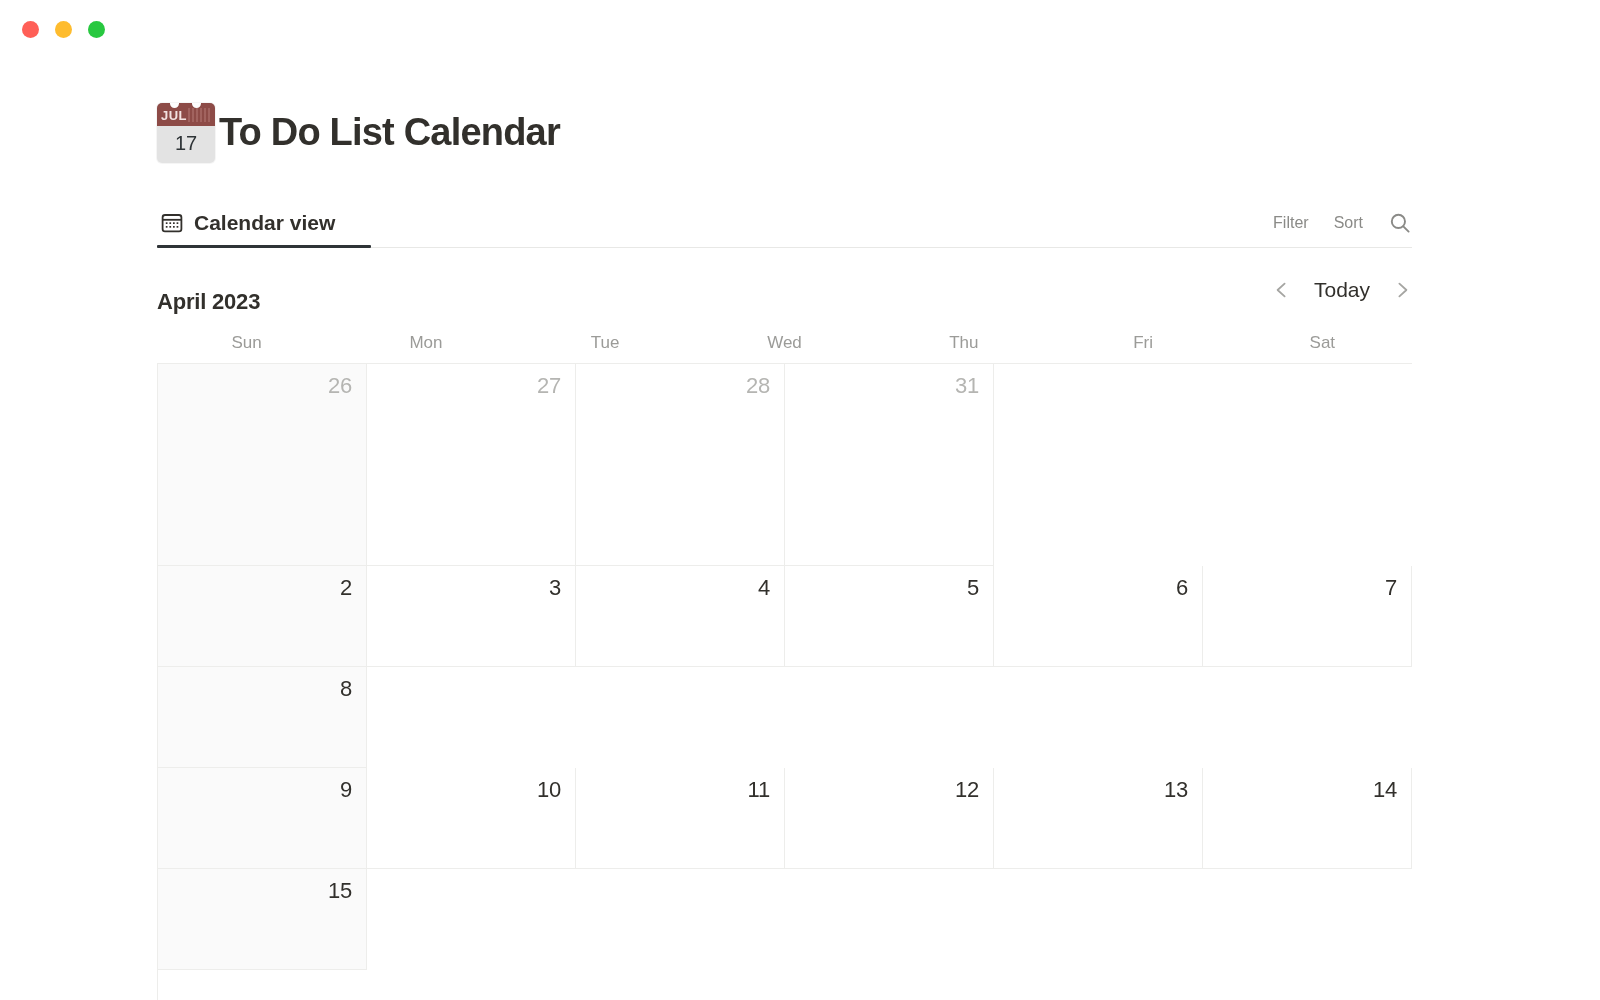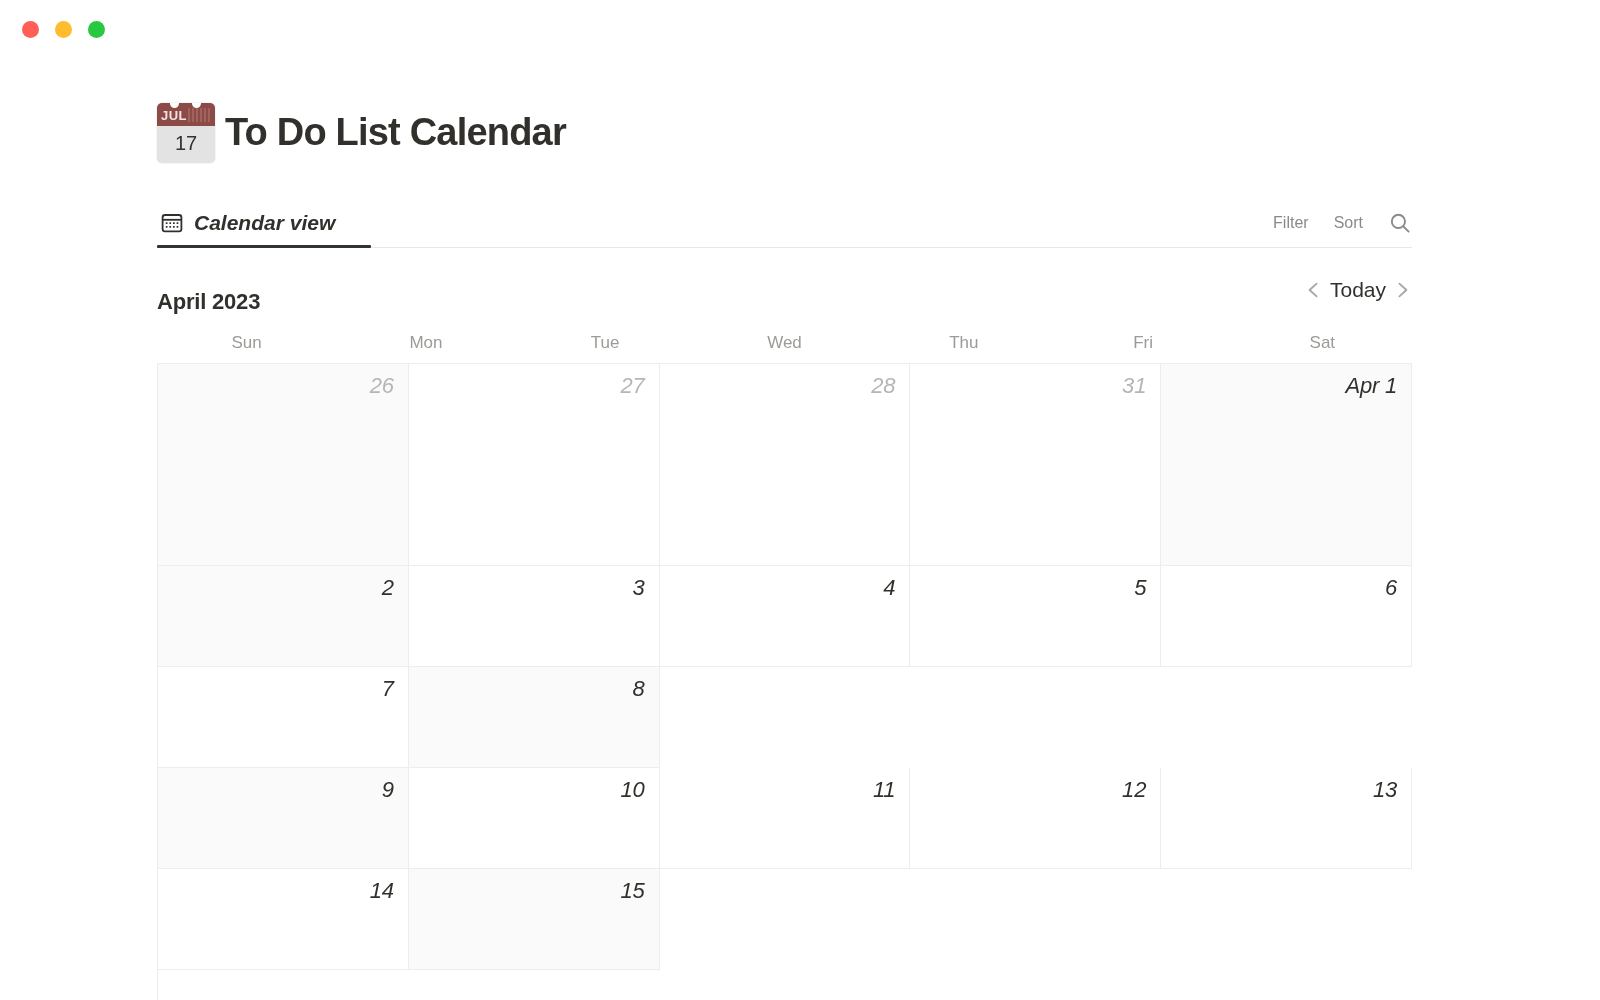--- a/index.html
+++ b/index.html
@@ -23,21 +23,21 @@
   .dot.red    { background:#ff5f57; }
   .dot.yellow { background:#febc2e; }
   .dot.green  { background:#28c840; }
 
   
   .page { position:absolute; left:0; top:0; width:1600px; height:1000px; }
 
   
   .title-row {
     position:absolute; left:157px; top:103px;
-    display:flex; align-items:center; gap:10px;
+    display:flex; align-items:center; gap:4px;
   }
   .emoji-cal {
     width:58px; height:60px; border-radius:5px; overflow:hidden;
     background:#e3e3e3; position:relative; flex:none;
     box-shadow:0 0 0 1px rgba(0,0,0,0.04);
   }
   .emoji-cal .band {
     position:absolute; left:0; top:0; width:100%; height:23px;
     background:#8d4b47;
   }
@@ -73,21 +73,20 @@
     position:absolute; left:157px; top:196px; width:1255px; height:52px;
   }
   .toolbar-divider {
     position:absolute; left:0; bottom:0; width:100%; height:1px;
     background:#e8e8e6;
   }
   .tab {
     position:absolute; left:0; bottom:0; height:51px;
     display:flex; align-items:center; gap:11px; padding:0 14px 0 4px;
     cursor:pointer;
-    font-style:italic;
   }
   .tab-underline {
     position:absolute; left:0; bottom:0; width:214px; height:3px;
     background:#2f3437; border-radius:1px;
   }
   .tab-label {
     font-size:21px; font-weight:600; color:#32302c; white-space:nowrap;
   }
   .icon-cal-grid {
     width:22px; height:22px; flex:none; position:relative;
@@ -103,21 +102,21 @@
   .tb-icon { width:24px; height:24px; cursor:pointer; }
 
   
   .month-row {
     position:absolute; left:157px; top:266px; width:1255px; height:48px;
     display:flex; align-items:center; justify-content:space-between;
   }
   .month-label {
     font-size:22px; font-weight:700; color:#32302c; letter-spacing:-0.2px;margin-top:24px;
   }
-  .month-nav { display:flex; align-items:center; gap:6px; }
+  .month-nav { display:flex; align-items:center; gap:22px; }
   .chev { width:20px; height:20px; cursor:pointer; display:block; }
   .today-btn {
     font-size:21px; color:#32302c; font-weight:400; cursor:pointer;
     white-space:nowrap;
   }
 
   
   .weekdays {
     position:absolute; left:157px; top:324px; width:1255px; height:38px;
     display:grid; grid-template-columns:repeat(7,1fr);
@@ -127,21 +126,21 @@
     font-size:17px; color:#9b9b98; font-weight:400;
   }
 
   
   .cal-grid {
     position:absolute; left:157px; top:363px; width:1255px; height:640px;
     border-top:1px solid #ededeb;
     border-left:1px solid #ededeb;
   }
   .cal-week {
-    display:grid; grid-template-columns:repeat(5,1fr); height:202px;font-style:italic;
+    display:grid; grid-template-columns:repeat(6,1fr); height:202px;
   }
   .cal-cell {
     border-right:1px solid #ededeb;
     border-bottom:1px solid #ededeb;
     padding:11px 14px 0 10px;
     position:relative; background:#ffffff; cursor:pointer;
   }
   .cal-cell.weekend { background:#fafafa; }
   .cal-date {
     text-align:right; font-size:22px; color:#32302c;
@@ -242,23 +241,20 @@
         </div>
         <div class="cal-cell muted">
           <div class="cal-date">27</div>
         </div>
         <div class="cal-cell muted">
           <div class="cal-date">28</div>
         </div>
         <div class="cal-cell muted">
           <div class="cal-date">31</div>
         </div>
-        <div class="cal-cell weekend">
-          <div class="cal-date">Apr 1</div>
-        </div>
       </div>
       <div class="cal-week">
         <div class="cal-cell weekend">
           <div class="cal-date">2</div>
         </div>
         <div class="cal-cell">
           <div class="cal-date">3</div>
         </div>
         <div class="cal-cell">
           <div class="cal-date">4</div>

